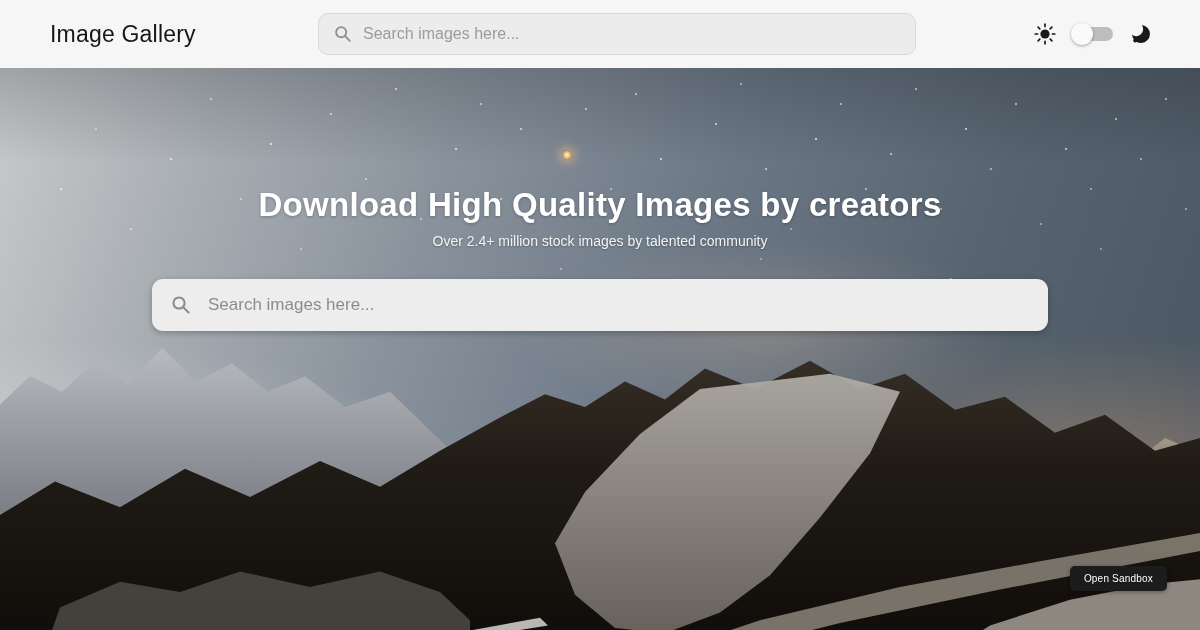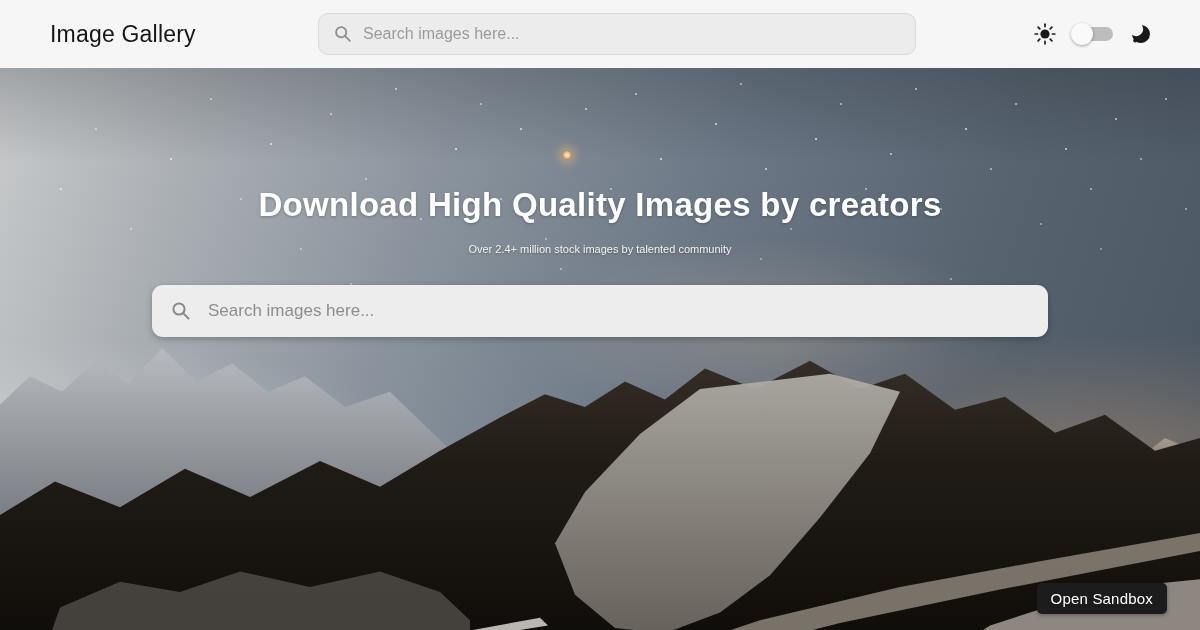--- a/index.html
+++ b/index.html
@@ -79,21 +79,21 @@
       1100px 180px 0 0 rgba(255,255,255,.45);
   }
   .bright-star { position:absolute; left:562px; top:82px; width:10px; height:10px; border-radius:50%;
     background:radial-gradient(circle,#fff3da 0%,#f0b46a 45%,rgba(240,180,106,0) 72%);
     box-shadow:0 0 10px 3px rgba(240,186,120,.6);
   }
   .mountains { position:absolute; inset:0; width:100%; height:100%; }
   .hero-content { position:absolute; inset:0; z-index:5; display:flex; flex-direction:column; align-items:center; }
   .hero-heading { margin-top:118px; color:#ffffff; font-size:33px; font-weight:700; letter-spacing:.3px;
     text-shadow:0 1px 3px rgba(0,0,0,.25); }
-  .hero-sub { margin-top:19px; color:#f4f4f4; font-size:11px; text-shadow:0 1px 2px rgba(0,0,0,.3); }
+  .hero-sub { margin-top:9px; color:#f4f4f4; font-size:14px; text-shadow:0 1px 2px rgba(0,0,0,.3); }
   .hero-search {
     margin-top:30px; width:896px; height:52px; background:#ededee;
     border-radius:11px; display:flex; align-items:center; padding:0 18px;
     box-shadow:0 2px 6px rgba(0,0,0,.25);
   }
   .hero-search .mag { width:22px; height:22px; margin-right:16px; }
   .hero-search input { flex:1; border:none; outline:none; background:transparent; font-size:17px; color:#444; font-family:inherit; }
   .hero-search input::placeholder { color:#8d8d8d; opacity:1; }
 
   
@@ -141,22 +141,22 @@
     background:radial-gradient(closest-side, rgba(10,16,24,.75), rgba(10,16,24,0)); transform:rotate(-18deg); }
   .c3-white-streak { position:absolute; left:246px; top:2px; width:64px; height:7px; border-radius:4px;
     background:linear-gradient(90deg, rgba(255,255,255,.85), rgba(255,255,255,.2)); transform:rotate(24deg); }
   .c3-white-streak2 { position:absolute; left:292px; top:22px; width:40px; height:5px; border-radius:3px;
     background:rgba(235,240,245,.55); transform:rotate(24deg); }
   .c3-blob { position:absolute; left:222px; top:42px; width:74px; height:92px; border-radius:50%;
     background:radial-gradient(circle at 40% 30%, #f5b09a 0%, #ee977f 45%, #d86f5f 80%, #c2584c 100%);
     box-shadow:inset 0 2px 4px rgba(120,40,30,.4); }
 
   
-  .sandbox-badge { position:absolute; right:33px; top:583px; z-index:60;
-    background:#1c1c1c; color:#ffffff; font-size:15px; letter-spacing:.2px;
+  .sandbox-badge { position:absolute; right:33px; top:566px; z-index:60;
+    background:#1c1c1c; color:#ffffff; font-size:10px; letter-spacing:.2px;
     padding:7px 14px; border-radius:5px; cursor:pointer; box-shadow:0 1px 4px rgba(0,0,0,.35); }
 </style>
 </head>
 <body>
 
 <div class="page">
 
   <header class="header">
     <div class="app-title">Image Gallery</div>
 

